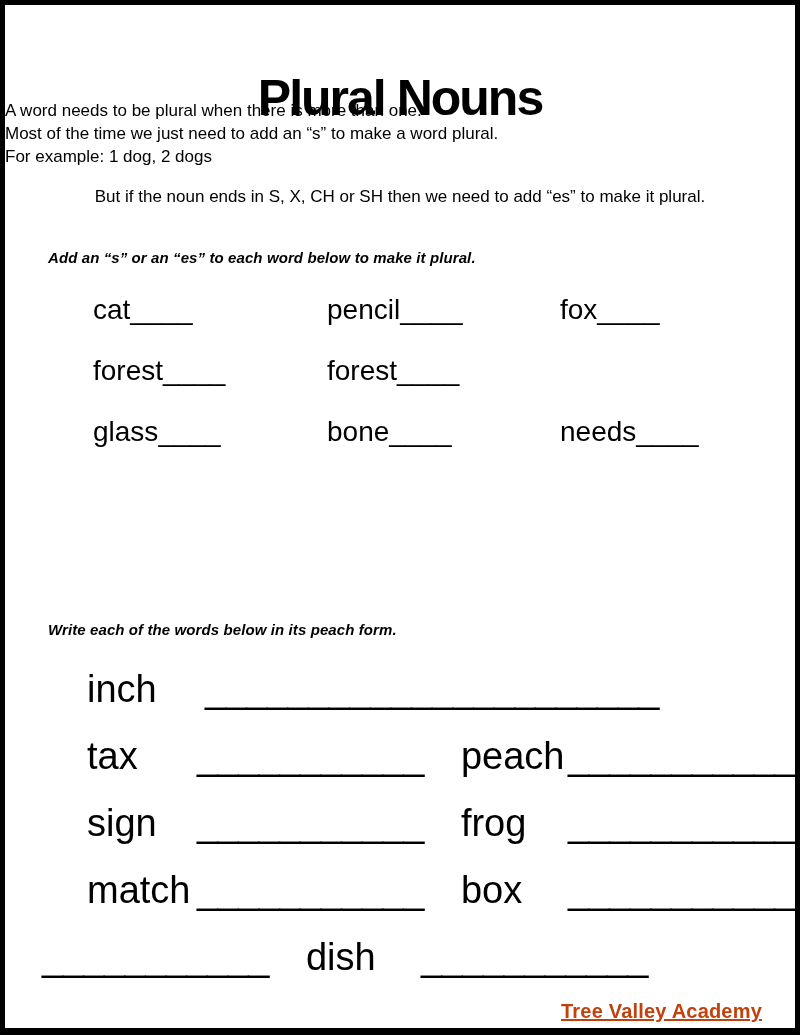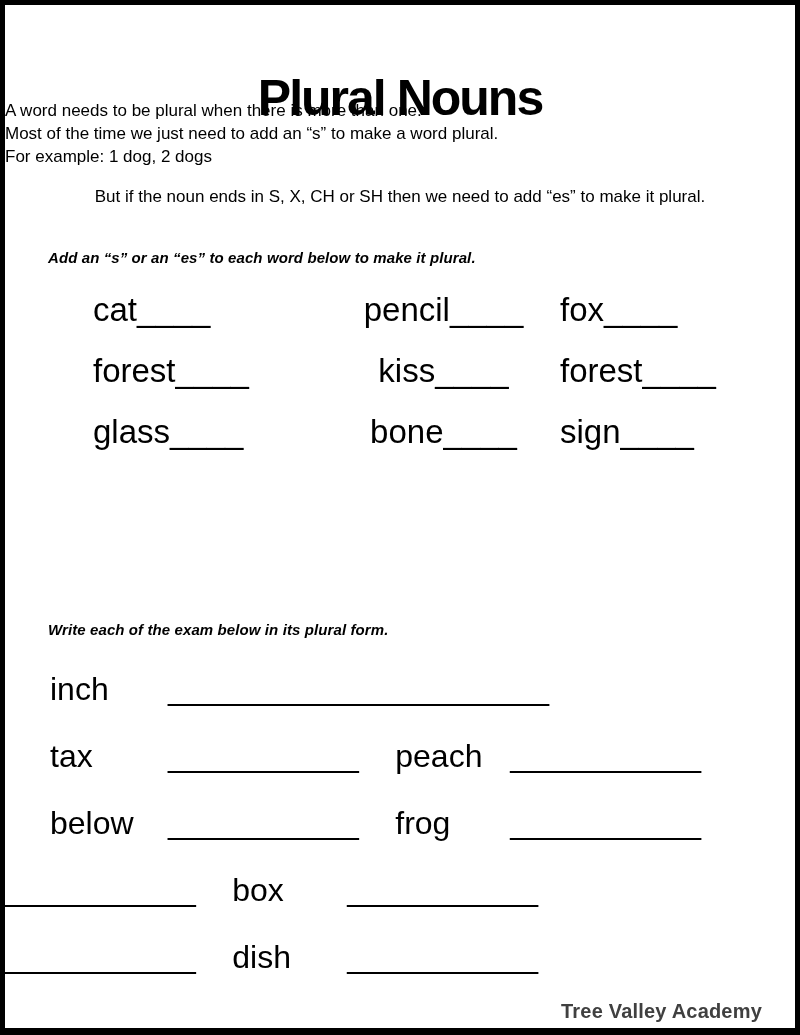--- a/index.html
+++ b/index.html
@@ -63,38 +63,39 @@
   
   .ex1 {
     position: absolute;
     top: 274px;
     left: 0;
     right: 0;
   }
   .ex1-row {
     display: flex;
     line-height: 61px;
-    font-size: 33px;
+    font-size: 28px;
   }
   .ex1-cell { white-space: nowrap; }
   .ex1-c1 { margin-left: 88px; width: 234px; }
-  .ex1-c2 { width: 233px; text-align: center; }
+  .ex1-c2 { width: 233px; }
   .ex1-c3 { flex: 1; }
 
   
   .ex2 {
     position: absolute;
     top: 651px;
     left: 0;
     right: 0;
   }
   .ex2-row {
     display: flex;
     line-height: 67px;
-    font-size: 32px;
+    font-size: 38px;
+    padding-left: 37px;
   }
   .ex2-word-l { margin-left: 45px; width: 118px; white-space: nowrap; }
   .ex2-word-r { margin-left: 37px;  width: 115px; white-space: nowrap; }
   .ex2-blank  { white-space: nowrap; letter-spacing: -0.5px; }
 
   .blank { font-weight: 400; }
 
   .footer {
     position: absolute;
     top: 995px;
@@ -122,57 +123,57 @@
   <div class="instr instr1">Add an “s” or an “es” to each word below to make it plural.</div>
 
   <div class="ex1">
     <div class="ex1-row">
       <div class="ex1-cell ex1-c1"><span>cat</span><span class="blank">____</span></div>
       <div class="ex1-cell ex1-c2"><span>pencil</span><span class="blank">____</span></div>
       <div class="ex1-cell ex1-c3"><span>fox</span><span class="blank">____</span></div>
     </div>
     <div class="ex1-row">
       <div class="ex1-cell ex1-c1"><span>forest</span><span class="blank">____</span></div>
-      <div class="ex1-cell ex1-c2"><span>kiss</span><span class="blank">____</span></div>
       <div class="ex1-cell ex1-c3"><span>forest</span><span class="blank">____</span></div>
     </div>
     <div class="ex1-row">
       <div class="ex1-cell ex1-c1"><span>glass</span><span class="blank">____</span></div>
       <div class="ex1-cell ex1-c2"><span>bone</span><span class="blank">____</span></div>
-      <div class="ex1-cell ex1-c3"><span>sign</span><span class="blank">____</span></div>
+      <div class="ex1-cell ex1-c3"><span>needs</span><span class="blank">____</span></div>
     </div>
   </div>
 
-  <div class="instr instr2">Write each of the exam below in its plural form.</div>
+  <div class="instr instr2">Write each of the words below in its peach form.</div>
 
   <div class="ex2">
     <div class="ex2-row">
       <span class="ex2-word-l">inch</span>
         <span class="ex2-blank">___________</span>
         <span class="ex2-blank">___________</span>
     </div>
     <div class="ex2-row">
       <span class="ex2-word-l">tax</span>
         <span class="ex2-blank">___________</span>
       <span class="ex2-word-r">peach</span>
         <span class="ex2-blank">___________</span>
     </div>
     <div class="ex2-row">
-      <span class="ex2-word-l">below</span>
+      <span class="ex2-word-l">sign</span>
         <span class="ex2-blank">___________</span>
       <span class="ex2-word-r">frog</span>
         <span class="ex2-blank">___________</span>
     </div>
     <div class="ex2-row">
+      <span class="ex2-word-l">match</span>
         <span class="ex2-blank">___________</span>
       <span class="ex2-word-r">box</span>
         <span class="ex2-blank">___________</span>
     </div>
     <div class="ex2-row">
         <span class="ex2-blank">___________</span>
       <span class="ex2-word-r">dish</span>
         <span class="ex2-blank">___________</span>
     </div>
   </div>
 
-  <div class="footer" style="color: #404040;">Tree Valley Academy</div>
+  <div class="footer" style="color: #c2410c; text-decoration: underline;">Tree Valley Academy</div>
 
 </div>
 
 </body></html>

